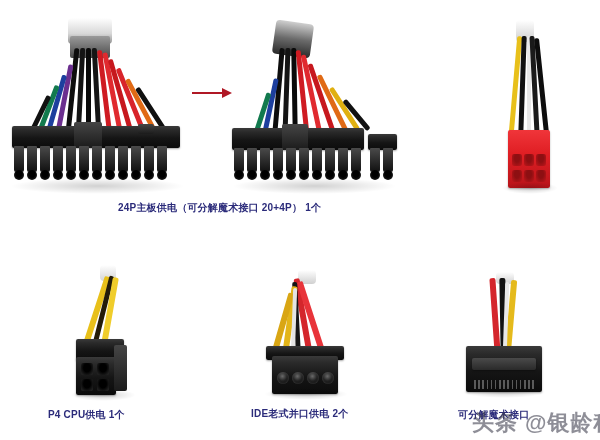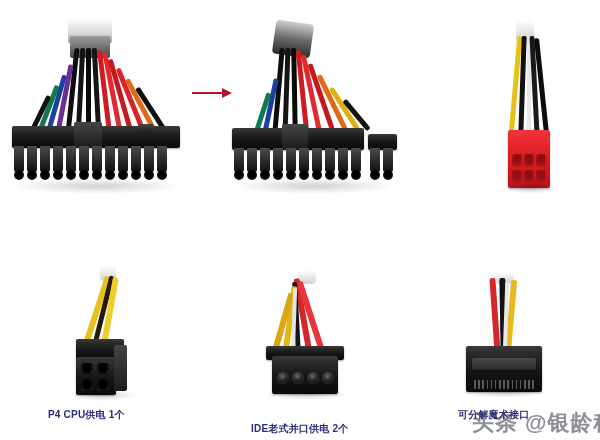--- a/index.html
+++ b/index.html
@@ -236,20 +236,21 @@
     <div class="red-body" style="left:10px;top:110px;width:42px;height:58px;"></div>
     <div class="red-cell" style="left:14px;top:134px;width:10px;height:12px;"></div>
     <div class="red-cell" style="left:26px;top:134px;width:10px;height:12px;"></div>
     <div class="red-cell" style="left:38px;top:134px;width:10px;height:12px;"></div>
     <div class="red-cell" style="left:14px;top:150px;width:10px;height:12px;"></div>
     <div class="red-cell" style="left:26px;top:150px;width:10px;height:12px;"></div>
     <div class="red-cell" style="left:38px;top:150px;width:10px;height:12px;"></div>
     <div class="shadow" style="left:4px;top:162px;width:56px;height:12px;"></div>
   </div>
 
+  <div class="caption" style="left:118px;top:202px;">24P主板供电（可分解魔术接口 20+4P） 1个</div>
 
   <div class="item" style="left:70px;top:265px;width:70px;height:132px;">
     <div class="wires" style="left:0;top:0;width:70px;height:80px;">
       <div class="wire" style="left:30px;top:0;width:16px;height:16px;background:linear-gradient(180deg,#ffffff,#d5d5d5);border-radius:4px;"></div>
       <div class="wire" style="left:24px;top:10px;width:6px;height:70px;background:#e8c01a;transform:rotate(18deg);"></div>
       <div class="wire" style="left:31px;top:10px;width:5px;height:70px;background:#241c08;transform:rotate(14deg);"></div>
       <div class="wire" style="left:37px;top:12px;width:6px;height:68px;background:#f0cd2b;transform:rotate(10deg);"></div>
     </div>
     <div class="conn-body" style="left:6px;top:74px;width:48px;height:22px;"></div>
     <div class="conn-body" style="left:6px;top:92px;width:40px;height:38px;"></div>
@@ -304,18 +305,18 @@
       <div class="tooth" style="height:9px;"></div>
         <div class="tooth" style="height:9px;"></div>
       <div class="tooth" style="height:9px;"></div>
         <div class="tooth" style="height:9px;"></div>
       <div class="tooth" style="height:9px;"></div>
     </div>
     <div class="shadow" style="left:0;top:114px;width:84px;height:12px;"></div>
   </div>
 
   <div class="caption" style="left:48px;top:409px;">P4 CPU供电  1个</div>
-  <div class="caption" style="left:251px;top:423px;">IDE老式并口供电  2个</div>
+  <div class="caption" style="left:251px;top:408px;">IDE老式并口供电  2个</div>
   <div class="caption" style="left:458px;top:409px;">可分解魔术接口</div>
 
   <div class="watermark" style="left:472px;top:408px;">头条 @银龄科技</div>
 
 </div>
 
 </body></html>

